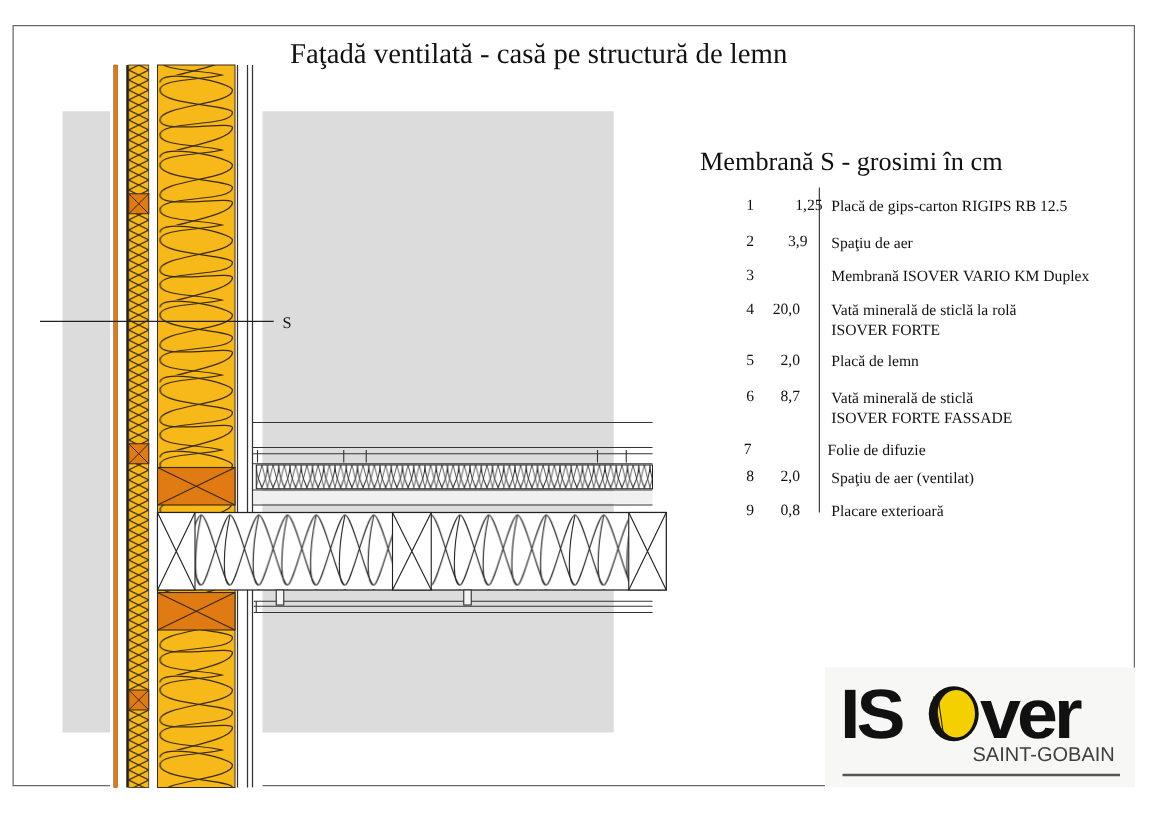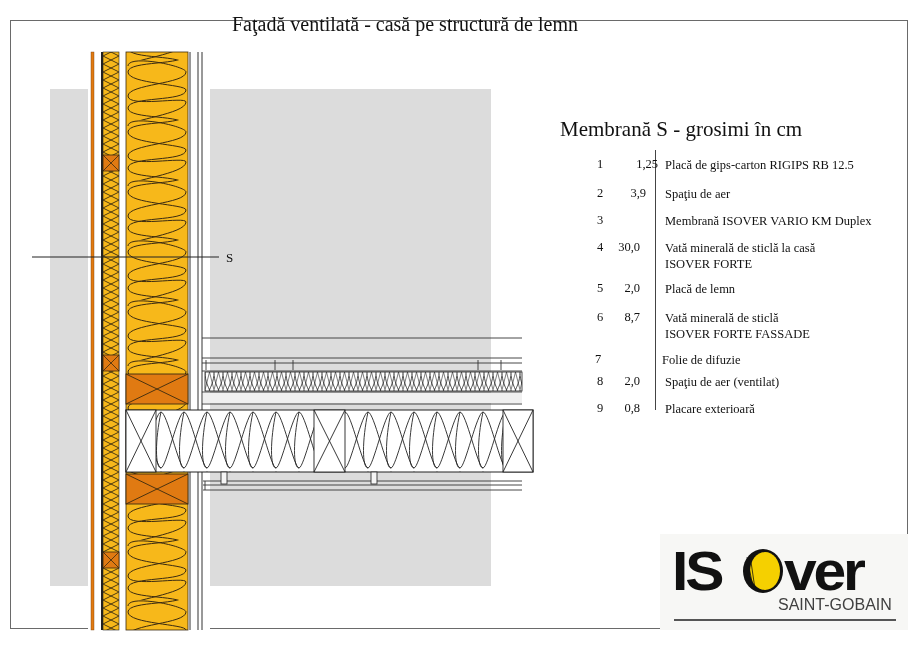--- a/index.html
+++ b/index.html
@@ -1,18 +1,18 @@
 <!DOCTYPE html>
 <html><head>
 <meta charset="utf-8">
 <style>
   html, body { margin: 0; padding: 0; background: #ffffff; }
   body { width: 920px; height: 650px; position: relative; overflow: hidden; font-family: "Liberation Serif", serif; color: #111; }
   .frame { position: absolute; left: 10px; top: 20px; width: 898px; height: 609px; border: 1px solid #6a6a6a; box-sizing: border-box; }
-  .title { position: absolute; left: 232px; top: 13px; font-size: 20px; white-space: nowrap; font-family: Liberation Serif, serif; }
+  .title { position: absolute; left: 232px; top: 30px; font-size: 23px; white-space: nowrap; font-family: Liberation Serif, serif; }
   .section-title { position: absolute; left: 560px; top: 117px; font-size: 21px; white-space: nowrap; }
   .drawing { position: absolute; left: 0; top: 0; }
   .legend { position: absolute; left: 0; top: 0; width: 920px; height: 650px; pointer-events: none; }
   .legend .row { position: absolute; font-size: 12.5px; white-space: nowrap; pointer-events: auto; }
   .legend .num { position: absolute; width: 14px; text-align: left; }
   .legend .val { position: absolute; width: 40px; text-align: right; }
   .legend .desc { position: absolute; line-height: 16px; }
   .legend-rule { position: absolute; left: 655px; top: 150px; width: 1px; height: 260px; background: #444; }
   .s-label { position: absolute; left: 226px; top: 250px; font-size: 13px; }
   .logo-panel { position: absolute; left: 660px; top: 534px; width: 248px; height: 96px; background: #f7f7f5; }
@@ -145,22 +145,22 @@
     <span class="val" style="left:606px">3,9</span>
     <span class="desc" style="left:665px">Spaţiu de aer</span>
   </div>
   <div class="row" style="top:213px">
     <span class="num" style="left:597px">3</span>
     <span class="val" style="left:618px"></span>
     <span class="desc" style="left:665px">Membrană ISOVER VARIO KM Duplex</span>
   </div>
   <div class="row" style="top:240px">
     <span class="num" style="left:597px">4</span>
-    <span class="val" style="left:600px">30,0</span>
-    <span class="desc" style="left:665px">Vată minerală de sticlă la casă</span>
+    <span class="val" style="left:600px">20,0</span>
+    <span class="desc" style="left:665px">Vată minerală de sticlă la rolă</span>
     <span class="desc" style="left:665px; top:16px">ISOVER FORTE</span>
   </div>
   <div class="row" style="top:281px">
     <span class="num" style="left:597px">5</span>
     <span class="val" style="left:600px">2,0</span>
     <span class="desc" style="left:665px">Placă de lemn</span>
   </div>
   <div class="row" style="top:310px">
     <span class="num" style="left:597px">6</span>
     <span class="val" style="left:600px">8,7</span>

